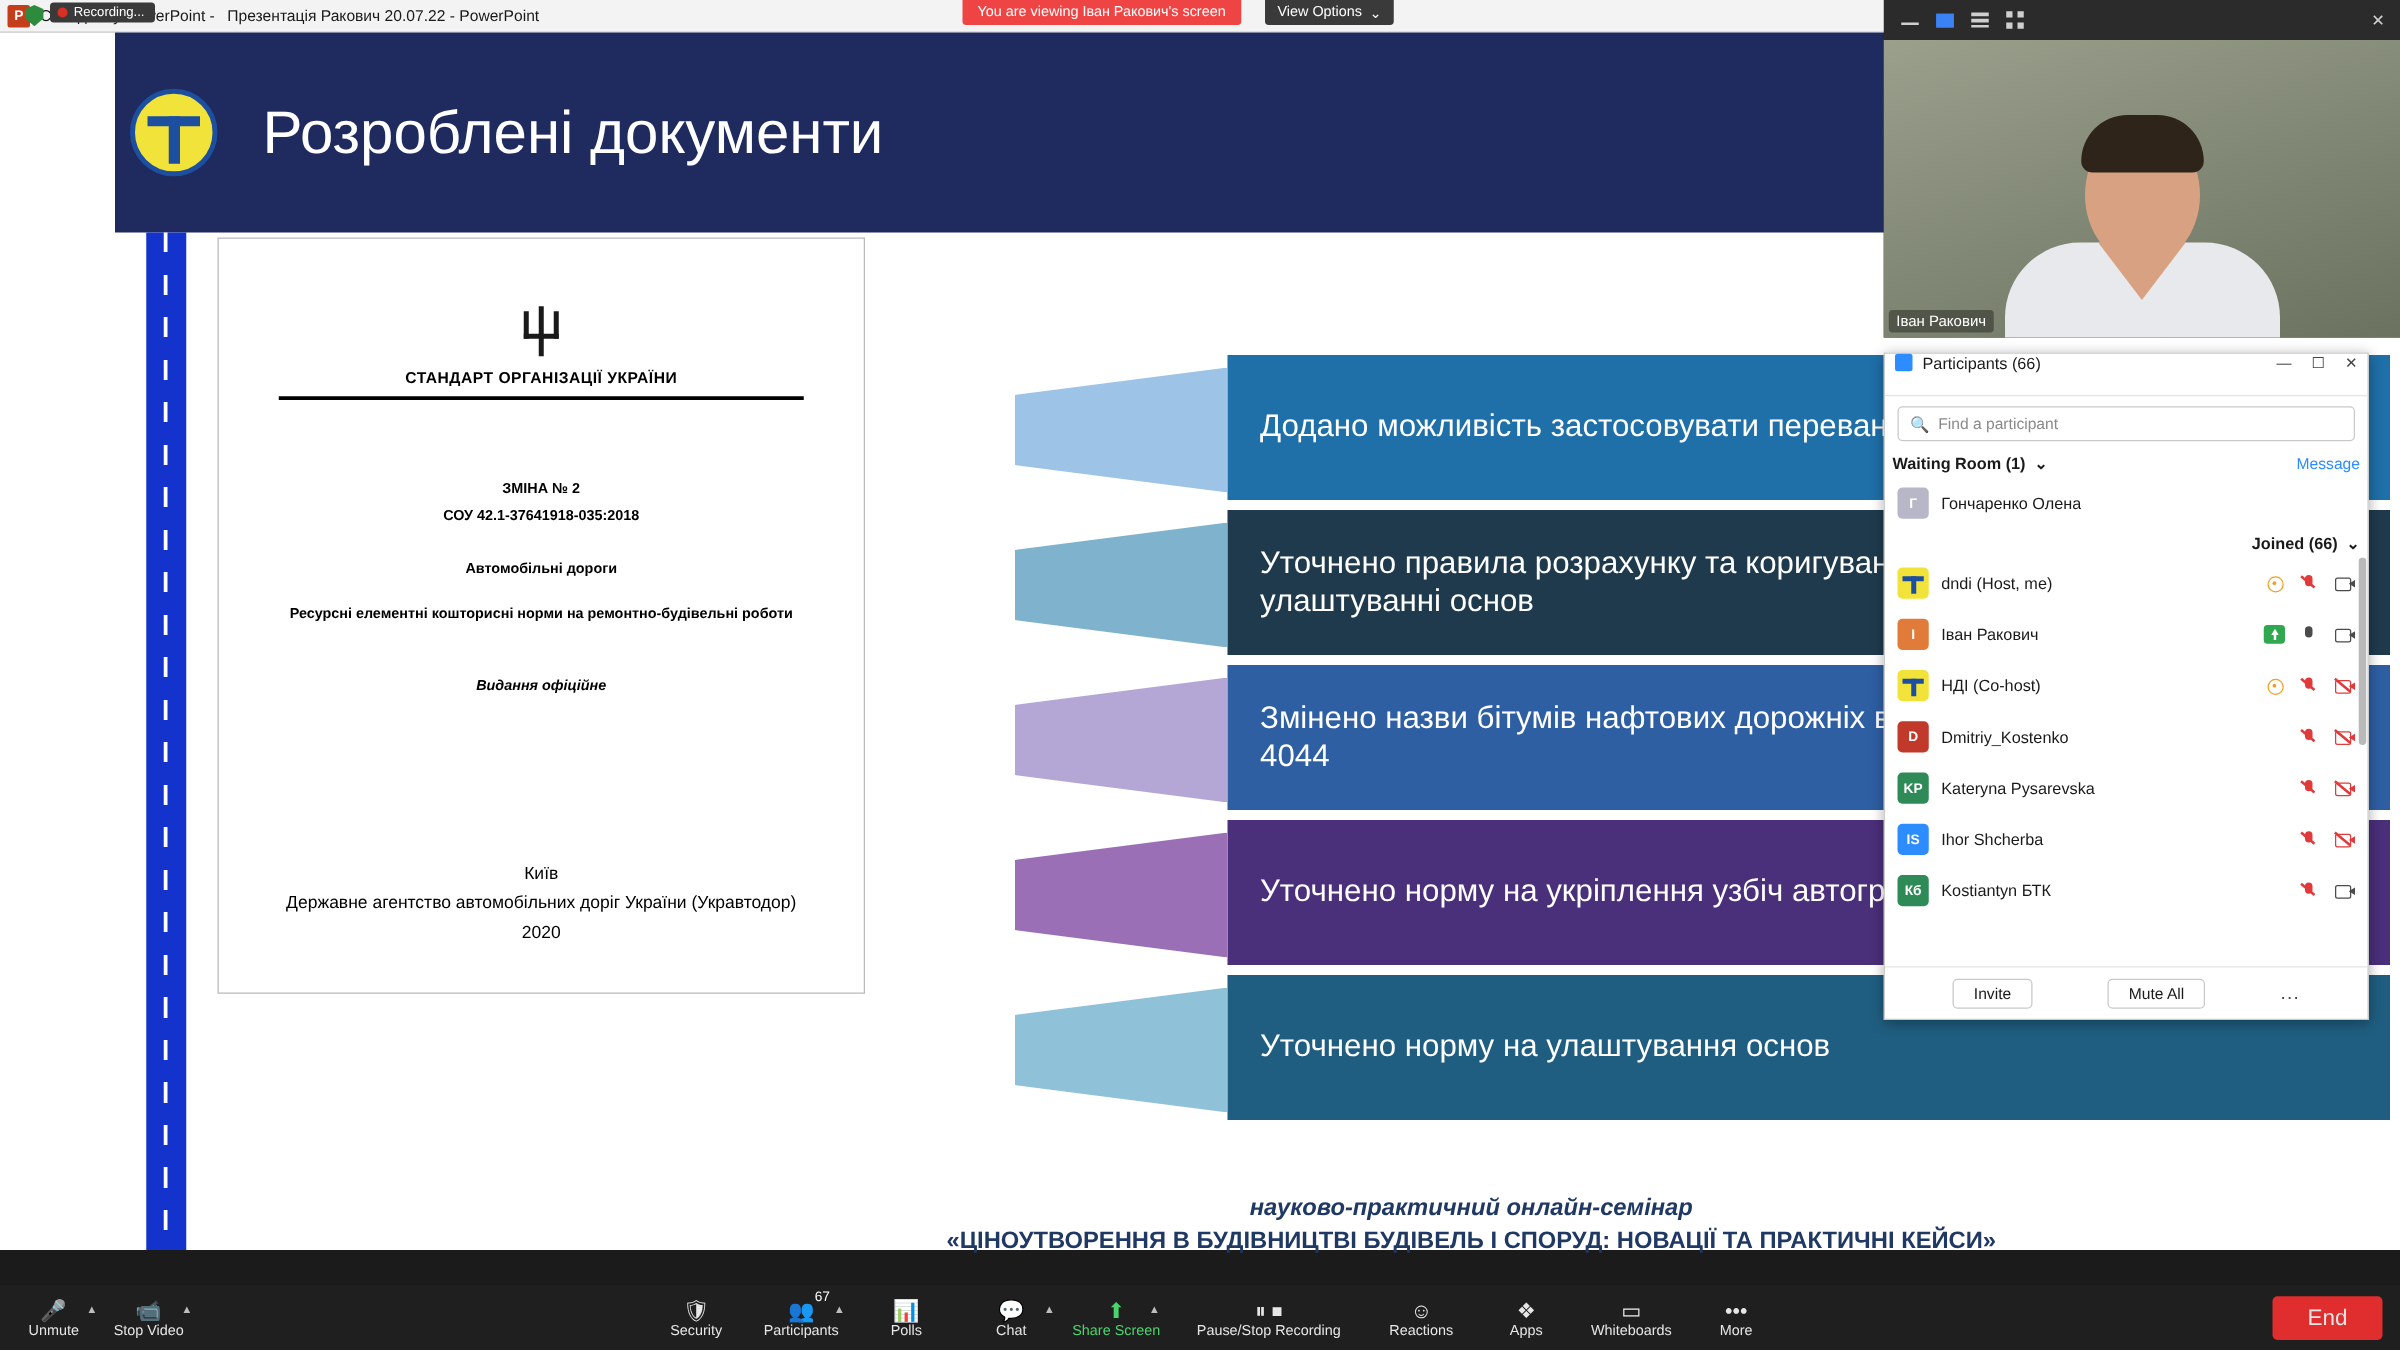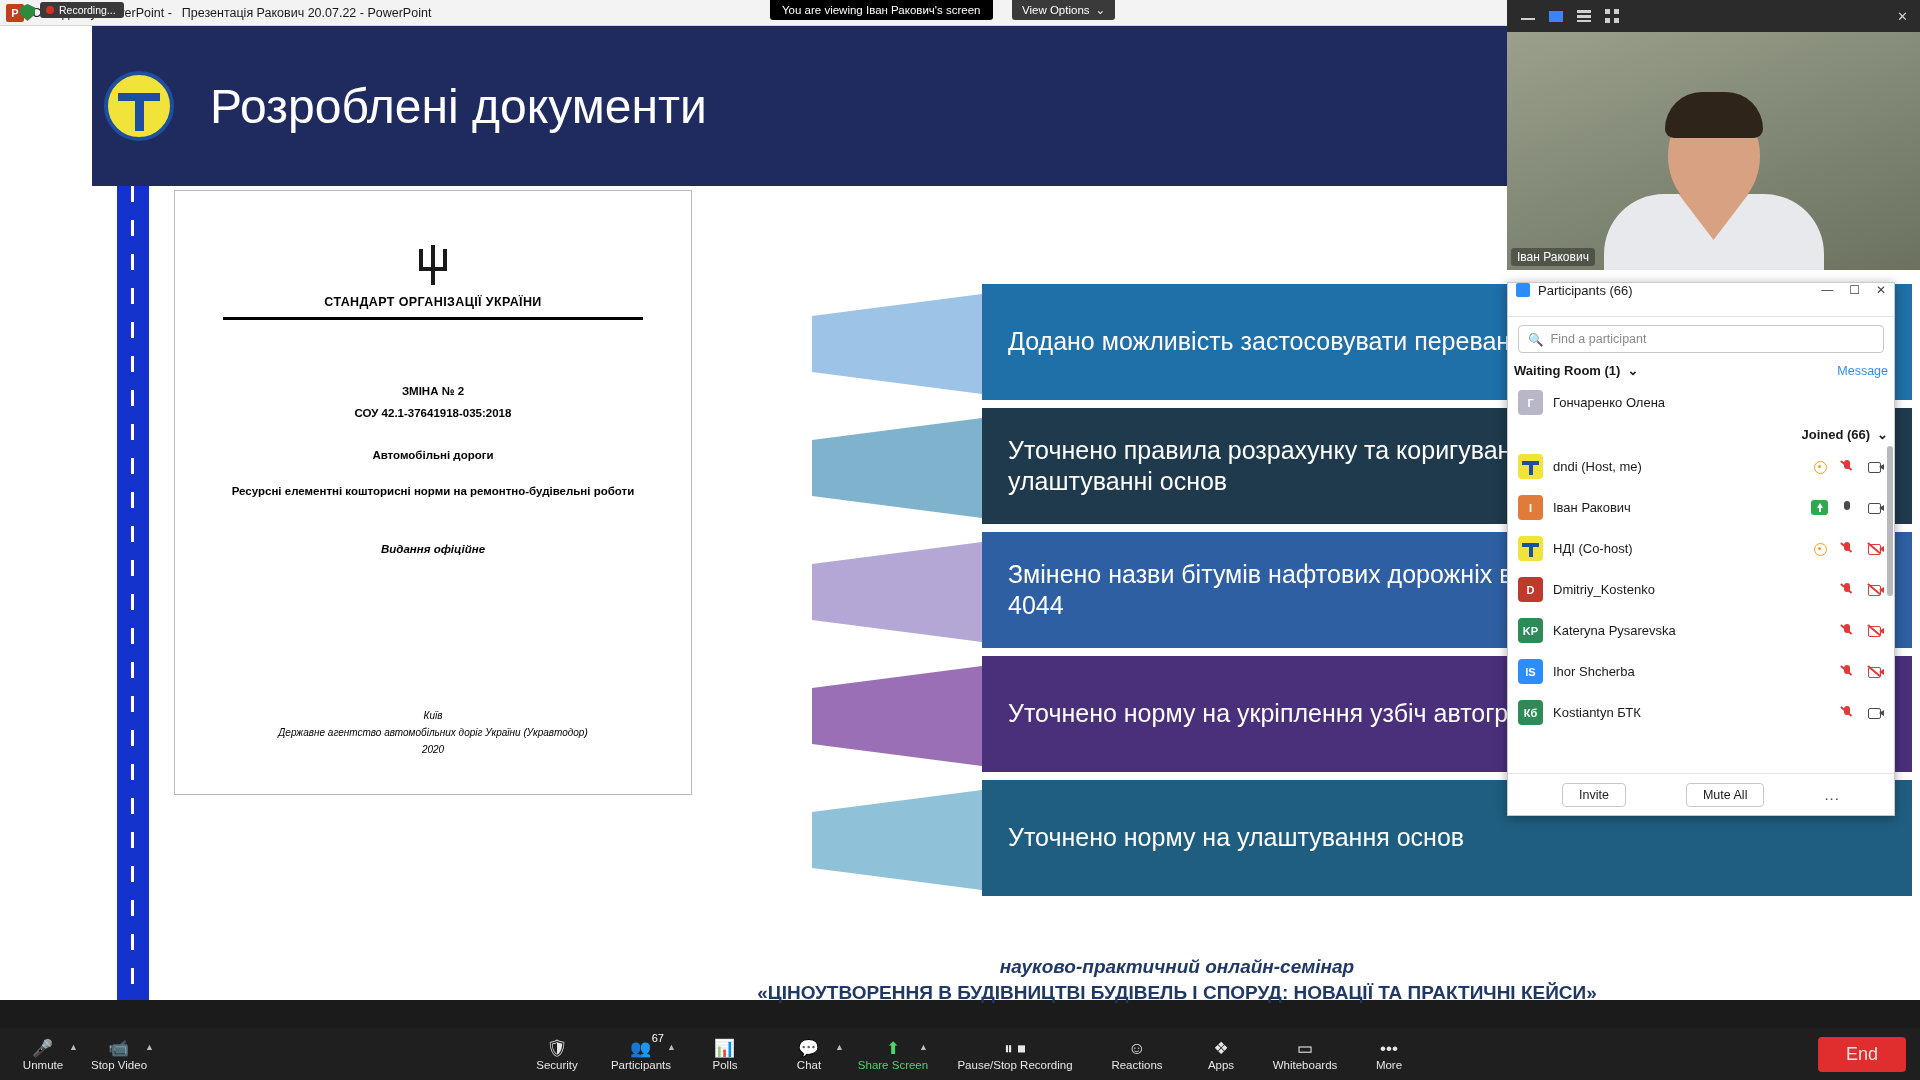--- a/index.html
+++ b/index.html
@@ -41,21 +41,21 @@
   }
   .win-btn {
     width: 46px; height: 26px; display: flex; align-items: center; justify-content: center;
     font-size: 12px; color: #333;
   }
   .win-btn.close { background: #e81123; color: #fff; }
 
   
   .share-pill {
     position: absolute; left: 770px; top: 0; height: 20px;
-    background: #000000; color: #fff; font-size: 11.5px;
+    background: #ef4444; color: #fff; font-size: 11.5px;
     padding: 0 12px; display: flex; align-items: center; border-radius: 0 0 3px 3px;
     z-index: 30;
   }
   .view-opts {
     position: absolute; left: 1012px; top: 0; height: 20px;
     background: #3a3a3a; color: #fff; font-size: 11.5px;
     padding: 0 10px; display: flex; align-items: center; gap: 6px;
     border-radius: 0 0 3px 3px; z-index: 30;
   }
 
@@ -106,21 +106,21 @@
     display: block;
   }
   .doc-std {
     font-size: 12.5px; font-weight: bold; letter-spacing: .4px; color: #000;
   }
   .doc-rule { border-top: 3px solid #000; margin: 8px 22px 0 22px; }
   .doc-block { margin-top: 62px; font-size: 11.5px; font-weight: bold; line-height: 1.6; color: #000; }
   .doc-line2 { margin-top: 26px; font-size: 11.5px; font-weight: bold; color: #000; }
   .doc-line3 { margin-top: 24px; font-size: 11.5px; font-weight: bold; color: #000; }
   .doc-line4 { margin-top: 46px; font-size: 11.5px; font-weight: bold; font-style: italic; color: #000; }
-  .doc-footer { position: absolute; left: 0; right: 0; bottom: 36px; font-size: 10px; line-height: 1.7; color: #000; font-style: italic; }
+  .doc-footer { position: absolute; left: 0; right: 0; bottom: 36px; font-size: 14px; line-height: 1.7; color: #000; }
 
   .bars { position: absolute; left: 720px; top: 258px; width: 1100px; }
   .barrow { position: relative; height: 120px; margin-bottom: 4px; }
   .barrow .tail {
     position: absolute; left: 0; top: 10px; width: 170px; height: 100px;
   }
   .barrow .bar {
     position: absolute; left: 170px; top: 0; width: 930px; height: 116px;
     display: flex; align-items: center; padding: 0 26px;
     color: #fff; font-size: 25px; line-height: 1.25;

